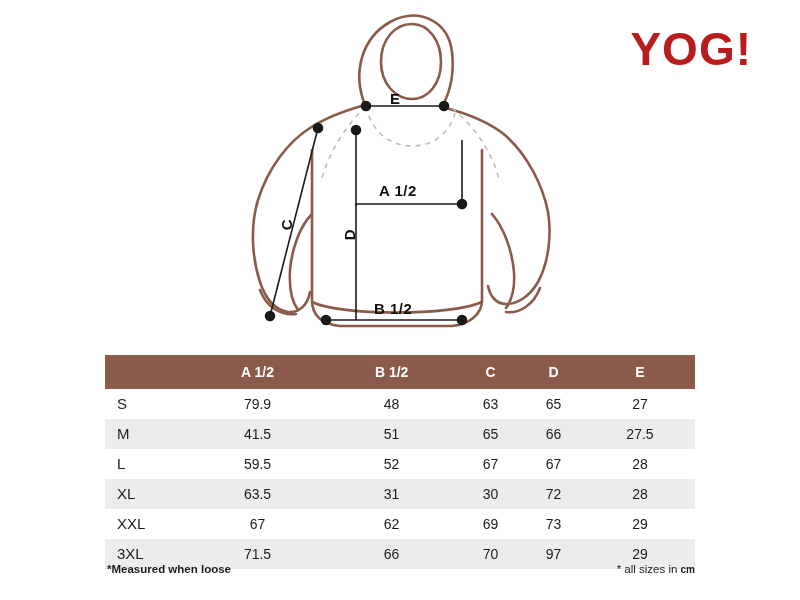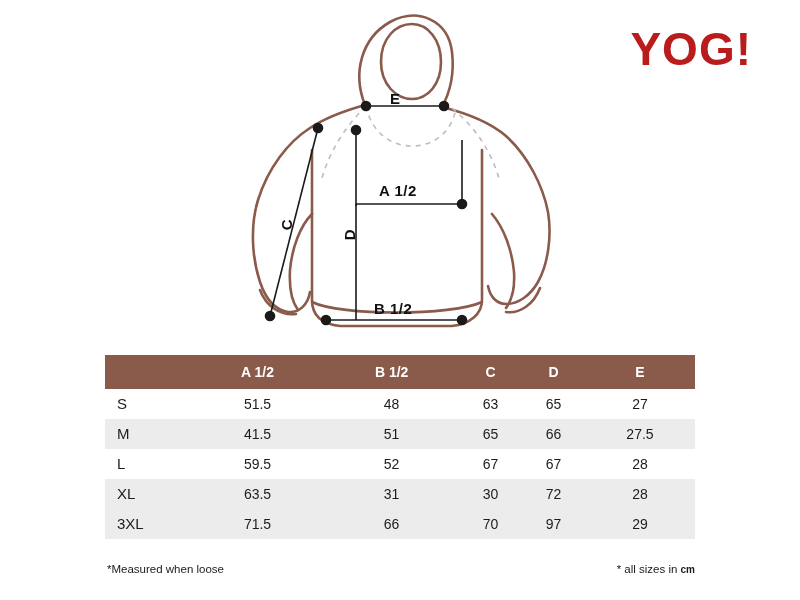--- a/index.html
+++ b/index.html
@@ -82,21 +82,21 @@
     font-size: 15px;
   }
   .size-table tbody tr.alt td {
     background: #ececec;
   }
   .note-left {
     position: absolute;
     left: 107px;
     top: 563px;
     font-size: 11.5px;
-    font-weight: normal;
+    font-weight: bold;
     color: #1a1a1a;
   }
   .note-right {
     position: absolute;
     right: 105px;
     top: 563px;
     font-size: 11.5px;
     color: #1a1a1a;
   }
   .note-right b {
@@ -175,21 +175,21 @@
         <th>A 1/2</th>
         <th>B 1/2</th>
         <th>C</th>
         <th>D</th>
         <th>E</th>
       </tr>
     </thead>
     <tbody>
       <tr>
         <td class="size-name">S</td>
-        <td>51.5</td>
+        <td>79.9</td>
         <td>48</td>
         <td>63</td>
         <td>65</td>
         <td>27</td>
       </tr>
       <tr class="alt">
         <td class="size-name">M</td>
         <td>41.5</td>
         <td>51</td>
         <td>65</td>
@@ -205,20 +205,28 @@
         <td>28</td>
       </tr>
       <tr class="alt">
         <td class="size-name">XL</td>
         <td>63.5</td>
         <td>31</td>
         <td>30</td>
         <td>72</td>
         <td>28</td>
       </tr>
+      <tr>
+        <td class="size-name">XXL</td>
+        <td>67</td>
+        <td>62</td>
+        <td>69</td>
+        <td>73</td>
+        <td>29</td>
+      </tr>
       <tr class="alt">
         <td class="size-name">3XL</td>
         <td>71.5</td>
         <td>66</td>
         <td>70</td>
         <td>97</td>
         <td>29</td>
       </tr>
     </tbody>
   </table>

